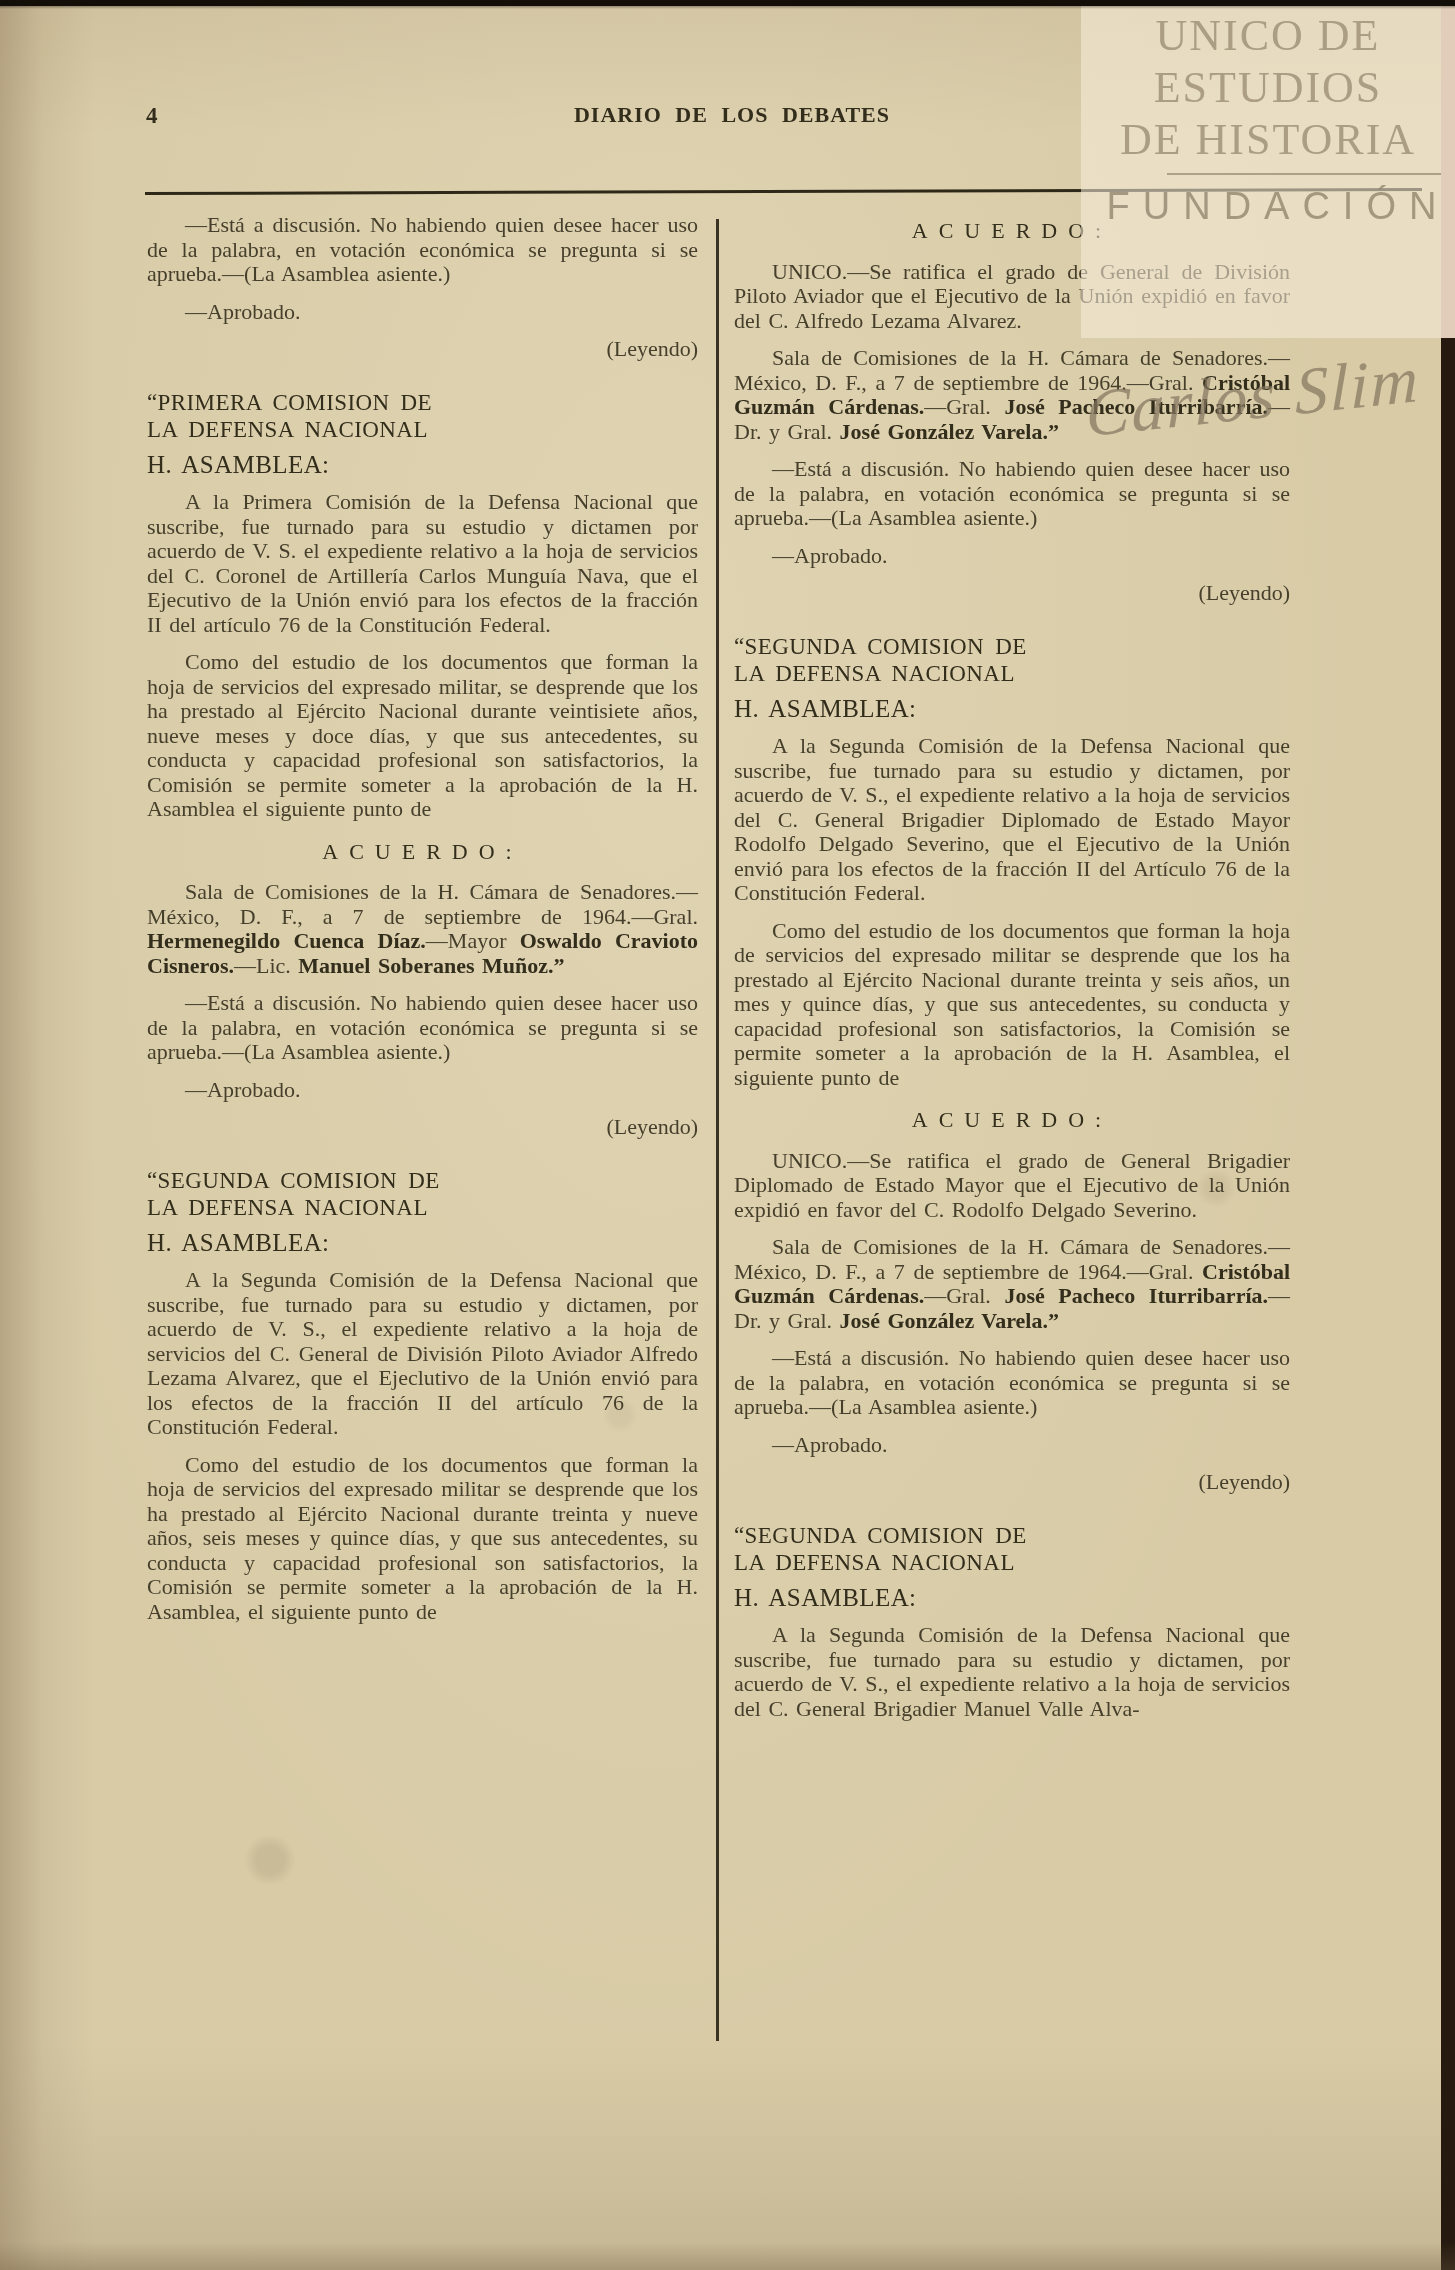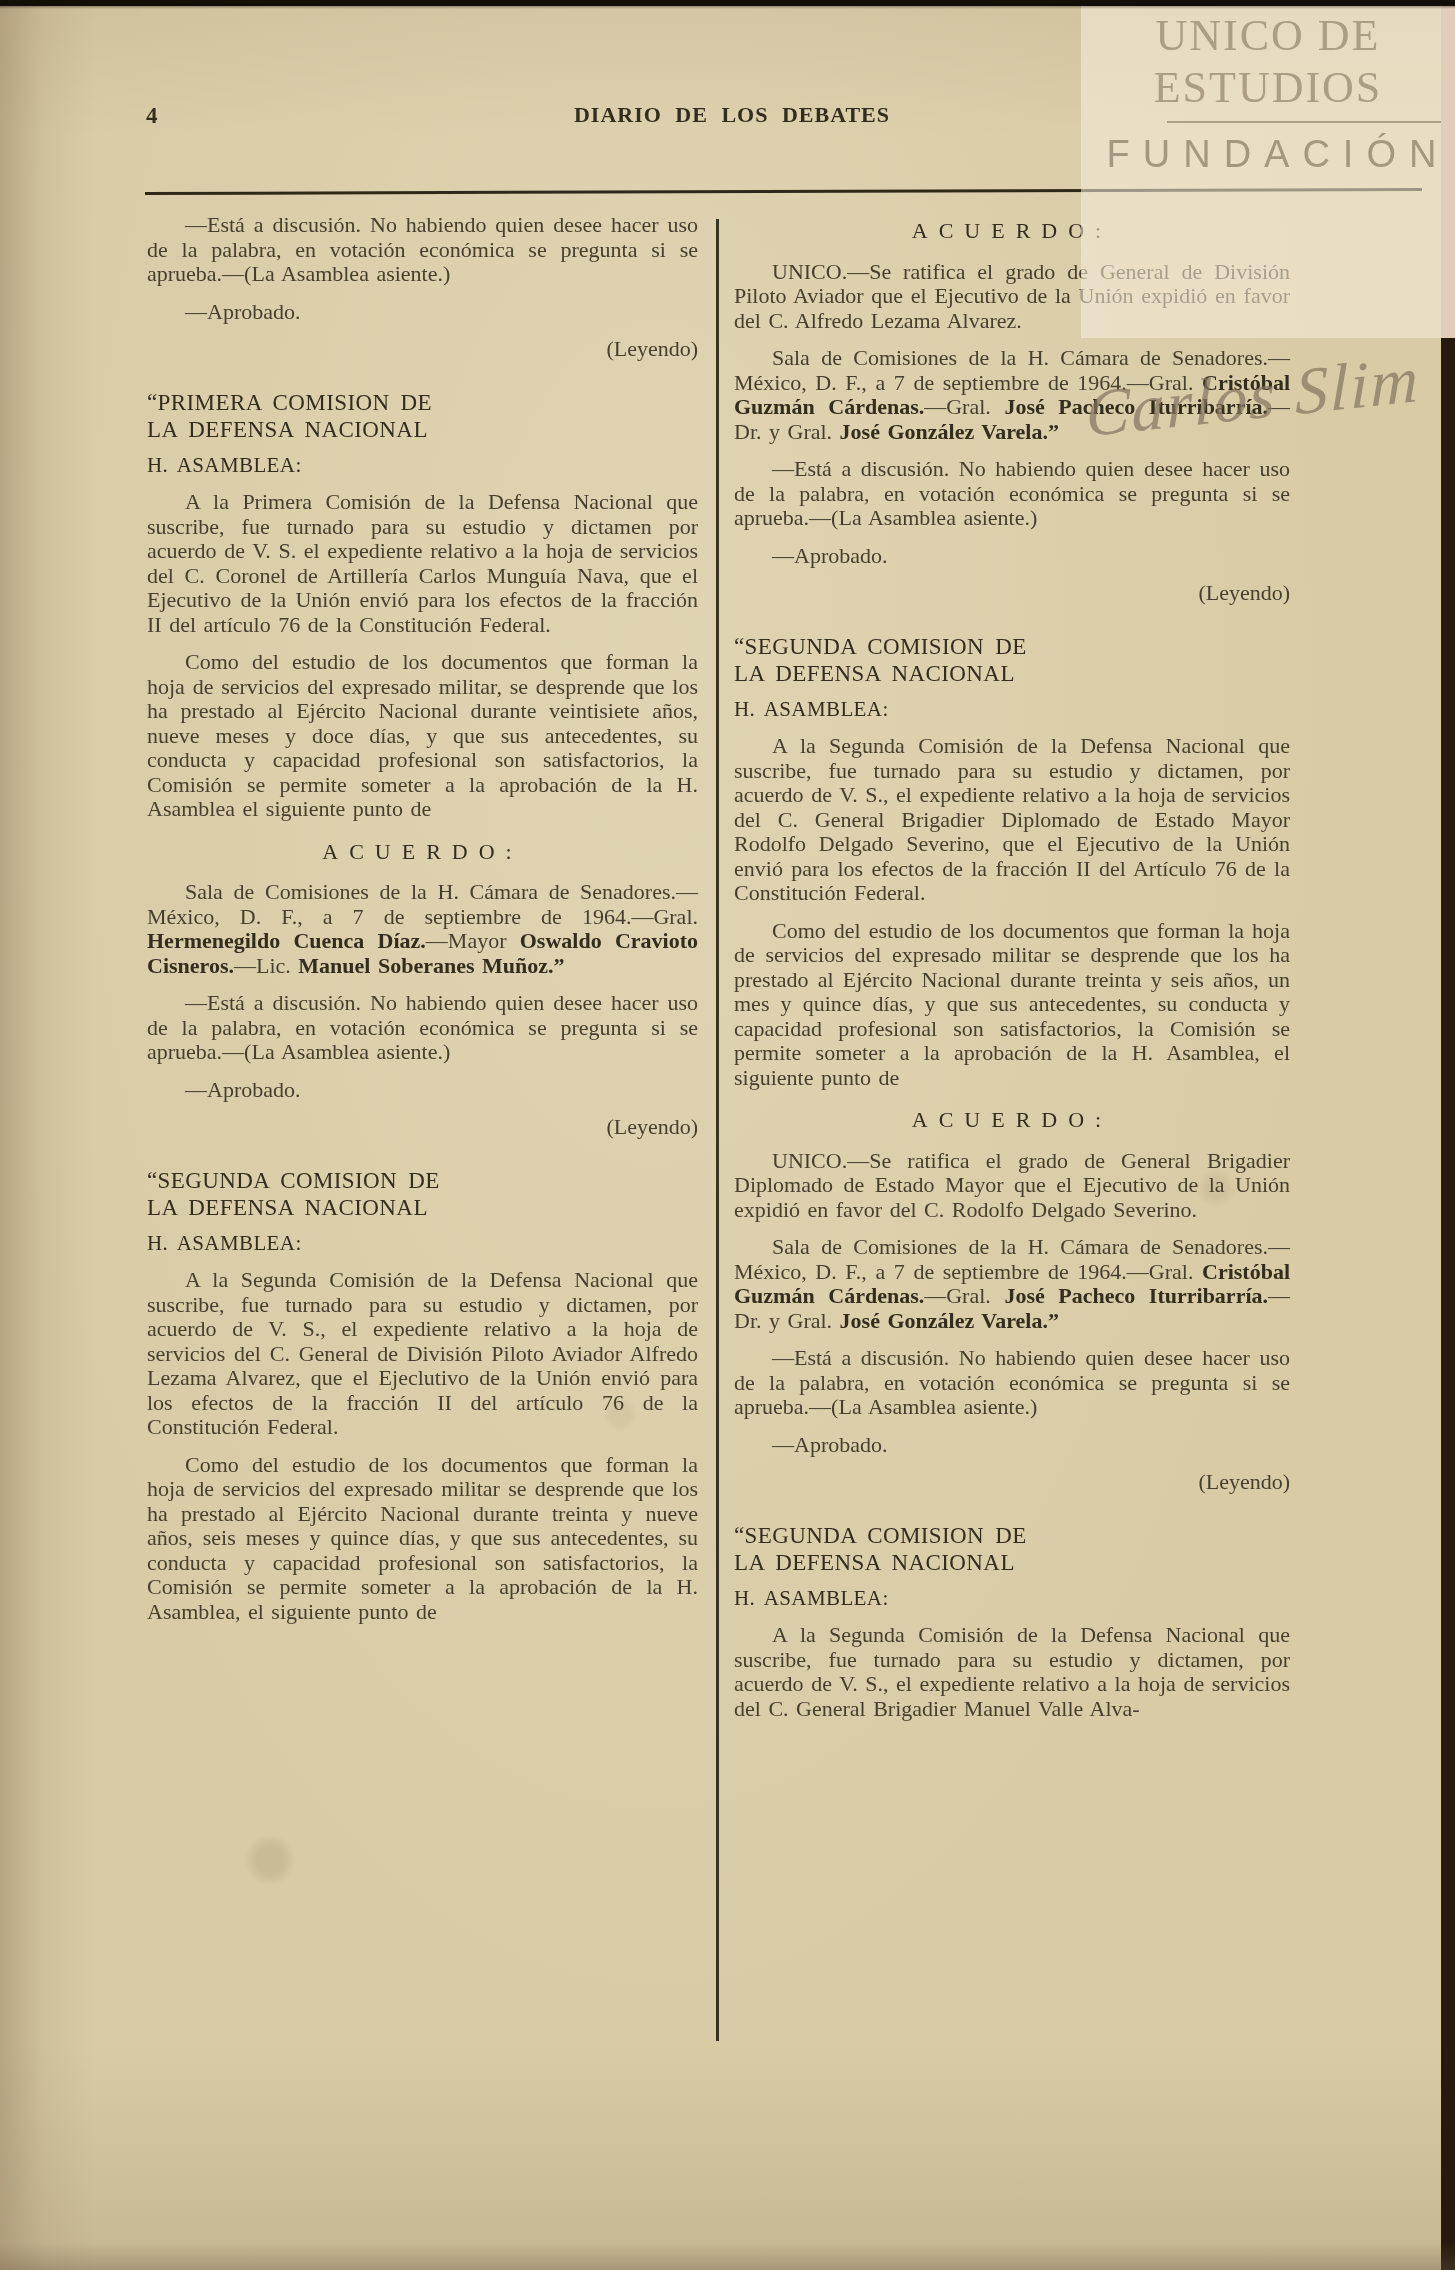--- a/index.html
+++ b/index.html
@@ -74,36 +74,37 @@
   }
 
   
   .col{position:absolute;top:213px;font-size:22px;line-height:24.5px;word-spacing:2px;z-index:2;}
   .col-left{left:147px;width:551px;}
   .col-right{left:734px;width:556px;}
   .block{margin:0 0 13px;}
   .block.p{text-align:justify;text-indent:38px;}
   .block.center{text-align:right;text-indent:0;margin:2px 0 18px;}
   .block.heading{font-size:23px;line-height:27px;letter-spacing:0.4px;word-spacing:5px;color:var(--ink-dark);margin:27px 0 10px;text-indent:0;}
-  .block.salute{font-size:21px;letter-spacing:0.4px;word-spacing:4px;color:var(--ink-dark);margin:0 0 13px;text-indent:0;}
+  .block.salute{font-size:25px;letter-spacing:0.4px;word-spacing:4px;color:var(--ink-dark);margin:0 0 13px;text-indent:0;}
   .block.acuerdo{text-align:center;letter-spacing:11px;word-spacing:2px;color:var(--ink-dark);margin:18px 0 16px;text-indent:0;white-space:nowrap;}
   .block.acuerdo:first-child{margin-top:6px;}
   .b{font-weight:bold;color:var(--ink-dark);}
 </style>
 </head>
 <body>
 
 <div class="page">
   <div class="edge-top"></div>
   <div class="edge-left"></div>
   <div class="edge-right"></div>
 
   <div class="wm-band">
     <div class="wm-line">UNICO DE</div>
     <div class="wm-line">ESTUDIOS</div>
+    <div class="wm-line">DE HISTORIA</div>
     <div class="wm-rule"></div>
     <div class="wm-foundation">FUNDACIÓN</div>
   </div>
   <div class="wm-signature">Carlos Slim</div>
   <div class="edge-right-top"></div>
 
   <div class="page-number">4</div>
   <div class="header-title">DIARIO DE LOS DEBATES</div>
   <div class="header-rule"></div>
   <div class="col-divider"></div>

